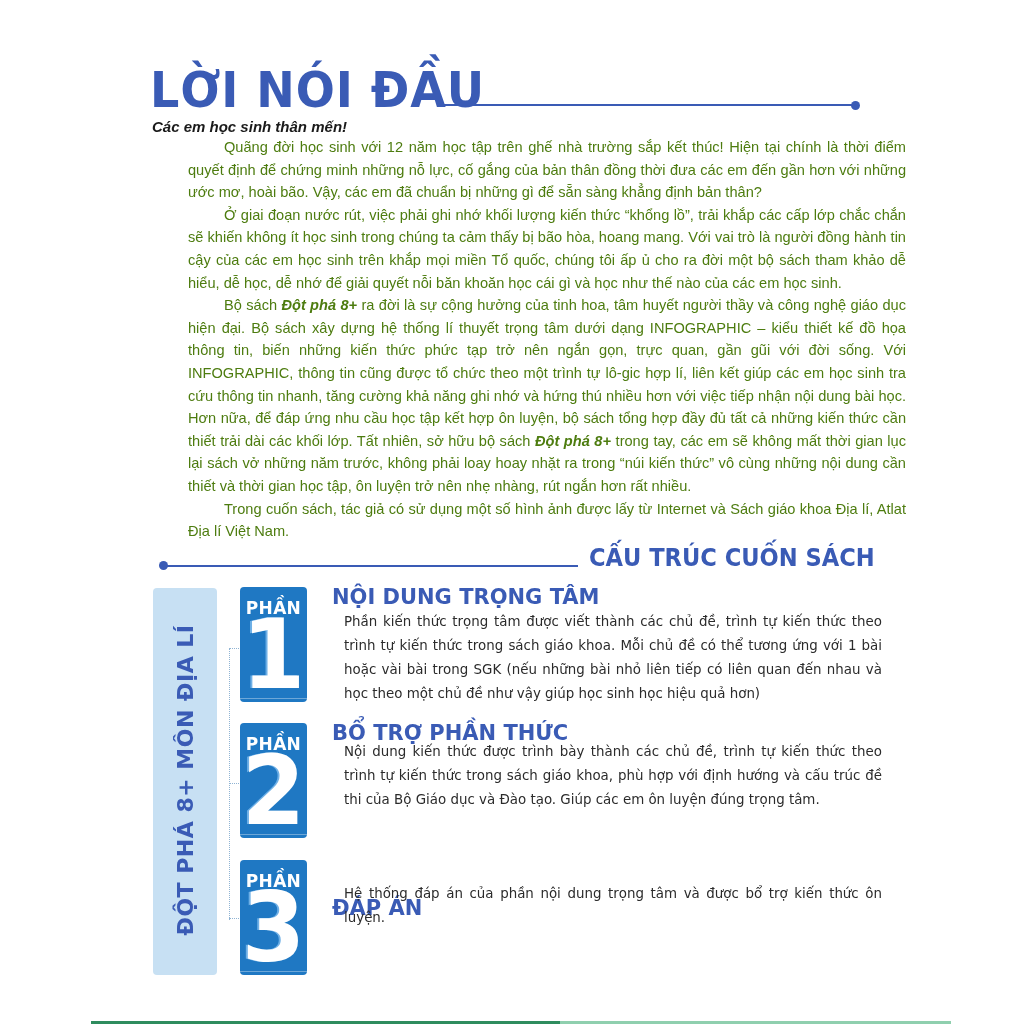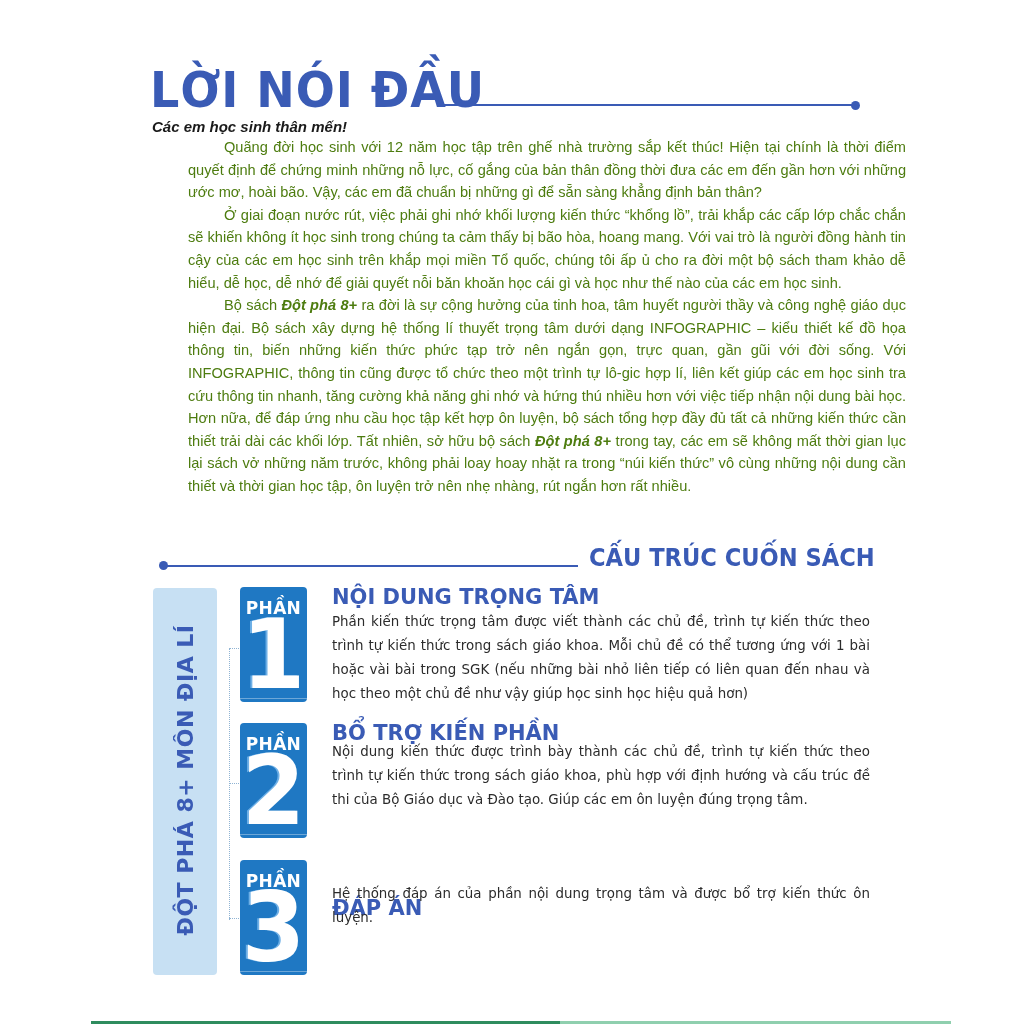--- a/index.html
+++ b/index.html
@@ -116,21 +116,21 @@
   }
 
   
   .part-title {
     left: 332px;
     font-family: "DejaVu Sans", sans-serif;
     font-weight: bold; font-size: 21px; color: #3a5bb5;
     white-space: nowrap;
   }
   .part-desc {
-    left: 332px; width: 538px;
+    left: 344px; width: 538px;
     font-family: "DejaVu Sans", sans-serif;
     font-size: 13.4px; line-height: 24px;
     color: #2b2b2b;
     text-align: justify;
   }
 
   
   #bottom-strip-dark {
     left: 91px; top: 1021px; width: 469px; height: 3px;
     background: #2e8c5e;
@@ -151,20 +151,23 @@
 
 <div id="body" class="abs">
   <p>
     <span>Quãng đời học sinh với 12 năm học tập trên ghế nhà trường sắp kết thúc! Hiện tại chính là thời điểm quyết định để chứng minh những nỗ lực, cố gắng của bản thân đồng thời đưa các em đến gần hơn với những ước mơ, hoài bão. Vậy, các em đã chuẩn bị những gì để sẵn sàng khẳng định bản thân?</span>
   </p>
   <p>
     <span>Ở giai đoạn nước rút, việc phải ghi nhớ khối lượng kiến thức “khổng lồ”, trải khắp các cấp lớp chắc chắn sẽ khiến không ít học sinh trong chúng ta cảm thấy bị bão hòa, hoang mang. Với vai trò là người đồng hành tin cậy của các em học sinh trên khắp mọi miền Tổ quốc, chúng tôi ấp ủ cho ra đời một bộ sách tham khảo dễ hiểu, dễ học, dễ nhớ để giải quyết nỗi băn khoăn học cái gì và học như thế nào của các em học sinh.</span>
   </p>
   <p>
     <span>Bộ sách </span><b>Đột phá 8+</b><span> ra đời là sự cộng hưởng của tinh hoa, tâm huyết người thầy và công nghệ giáo dục hiện đại. Bộ sách xây dựng hệ thống lí thuyết trọng tâm dưới dạng INFOGRAPHIC – kiểu thiết kế đồ họa thông tin, biến những kiến thức phức tạp trở nên ngắn gọn, trực quan, gần gũi với đời sống. Với INFOGRAPHIC, thông tin cũng được tổ chức theo một trình tự lô-gic hợp lí, liên kết giúp các em học sinh tra cứu thông tin nhanh, tăng cường khả năng ghi nhớ và hứng thú nhiều hơn với việc tiếp nhận nội dung bài học. Hơn nữa, để đáp ứng nhu cầu học tập kết hợp ôn luyện, bộ sách tổng hợp đầy đủ tất cả những kiến thức cần thiết trải dài các khối lớp. Tất nhiên, sở hữu bộ sách </span><b>Đột phá 8+</b><span> trong tay, các em sẽ không mất thời gian lục lại sách vở những năm trước, không phải loay hoay nhặt ra trong “núi kiến thức” vô cùng những nội dung cần thiết và thời gian học tập, ôn luyện trở nên nhẹ nhàng, rút ngắn hơn rất nhiều.</span>
+  </p>
+  <p>
+    <span>Trong cuốn sách, tác giả có sử dụng một số hình ảnh được lấy từ Internet và Sách giáo khoa Địa lí, Atlat Địa lí Việt Nam.</span>
   </p>
 </div>
 
 <div id="sec-rule" class="abs"></div>
 <div id="sec-dot" class="abs"></div>
 <div id="sec-title" class="abs">CẤU TRÚC CUỐN SÁCH</div>
 
 <div id="side-panel" class="abs"></div>
 <div id="side-label" class="abs">ĐỘT PHÁ 8+ MÔN ĐỊA LÍ</div>
 
@@ -177,21 +180,21 @@
   <div class="part-word">PHẦN</div>
   <div class="part-num">1</div>
 </div>
 <div class="abs part-title" style="top:585px;">NỘI DUNG TRỌNG TÂM</div>
 <div class="abs part-desc" style="top:610px;">Phần kiến thức trọng tâm được viết thành các chủ đề, trình tự kiến thức theo trình tự kiến thức trong sách giáo khoa. Mỗi chủ đề có thể tương ứng với 1 bài hoặc vài bài trong SGK (nếu những bài nhỏ liên tiếp có liên quan đến nhau và học theo một chủ đề như vậy giúp học sinh học hiệu quả hơn)</div>
 
 <div class="abs part-box" style="top:723px;">
   <div class="part-word">PHẦN</div>
   <div class="part-num">2</div>
 </div>
-<div class="abs part-title" style="top:721px;">BỔ TRỢ KIẾN PHẦN</div>
+<div class="abs part-title" style="top:721px;">BỔ TRỢ PHẦN THỨC</div>
 <div class="abs part-desc" style="top:740px;">Nội dung kiến thức được trình bày thành các chủ đề, trình tự kiến thức theo trình tự kiến thức trong sách giáo khoa, phù hợp với định hướng và cấu trúc đề thi của Bộ Giáo dục và Đào tạo. Giúp các em ôn luyện đúng trọng tâm.</div>
 
 <div class="abs part-box" style="top:860px;">
   <div class="part-word">PHẦN</div>
   <div class="part-num">3</div>
 </div>
 <div class="abs part-title" style="top:860px;margin-top:36px;">ĐÁP ÁN</div>
 <div class="abs part-desc" style="top:882px;">Hệ thống đáp án của phần nội dung trọng tâm và được bổ trợ kiến thức ôn luyện.</div>
 
 <div id="bottom-strip-dark" class="abs"></div>

